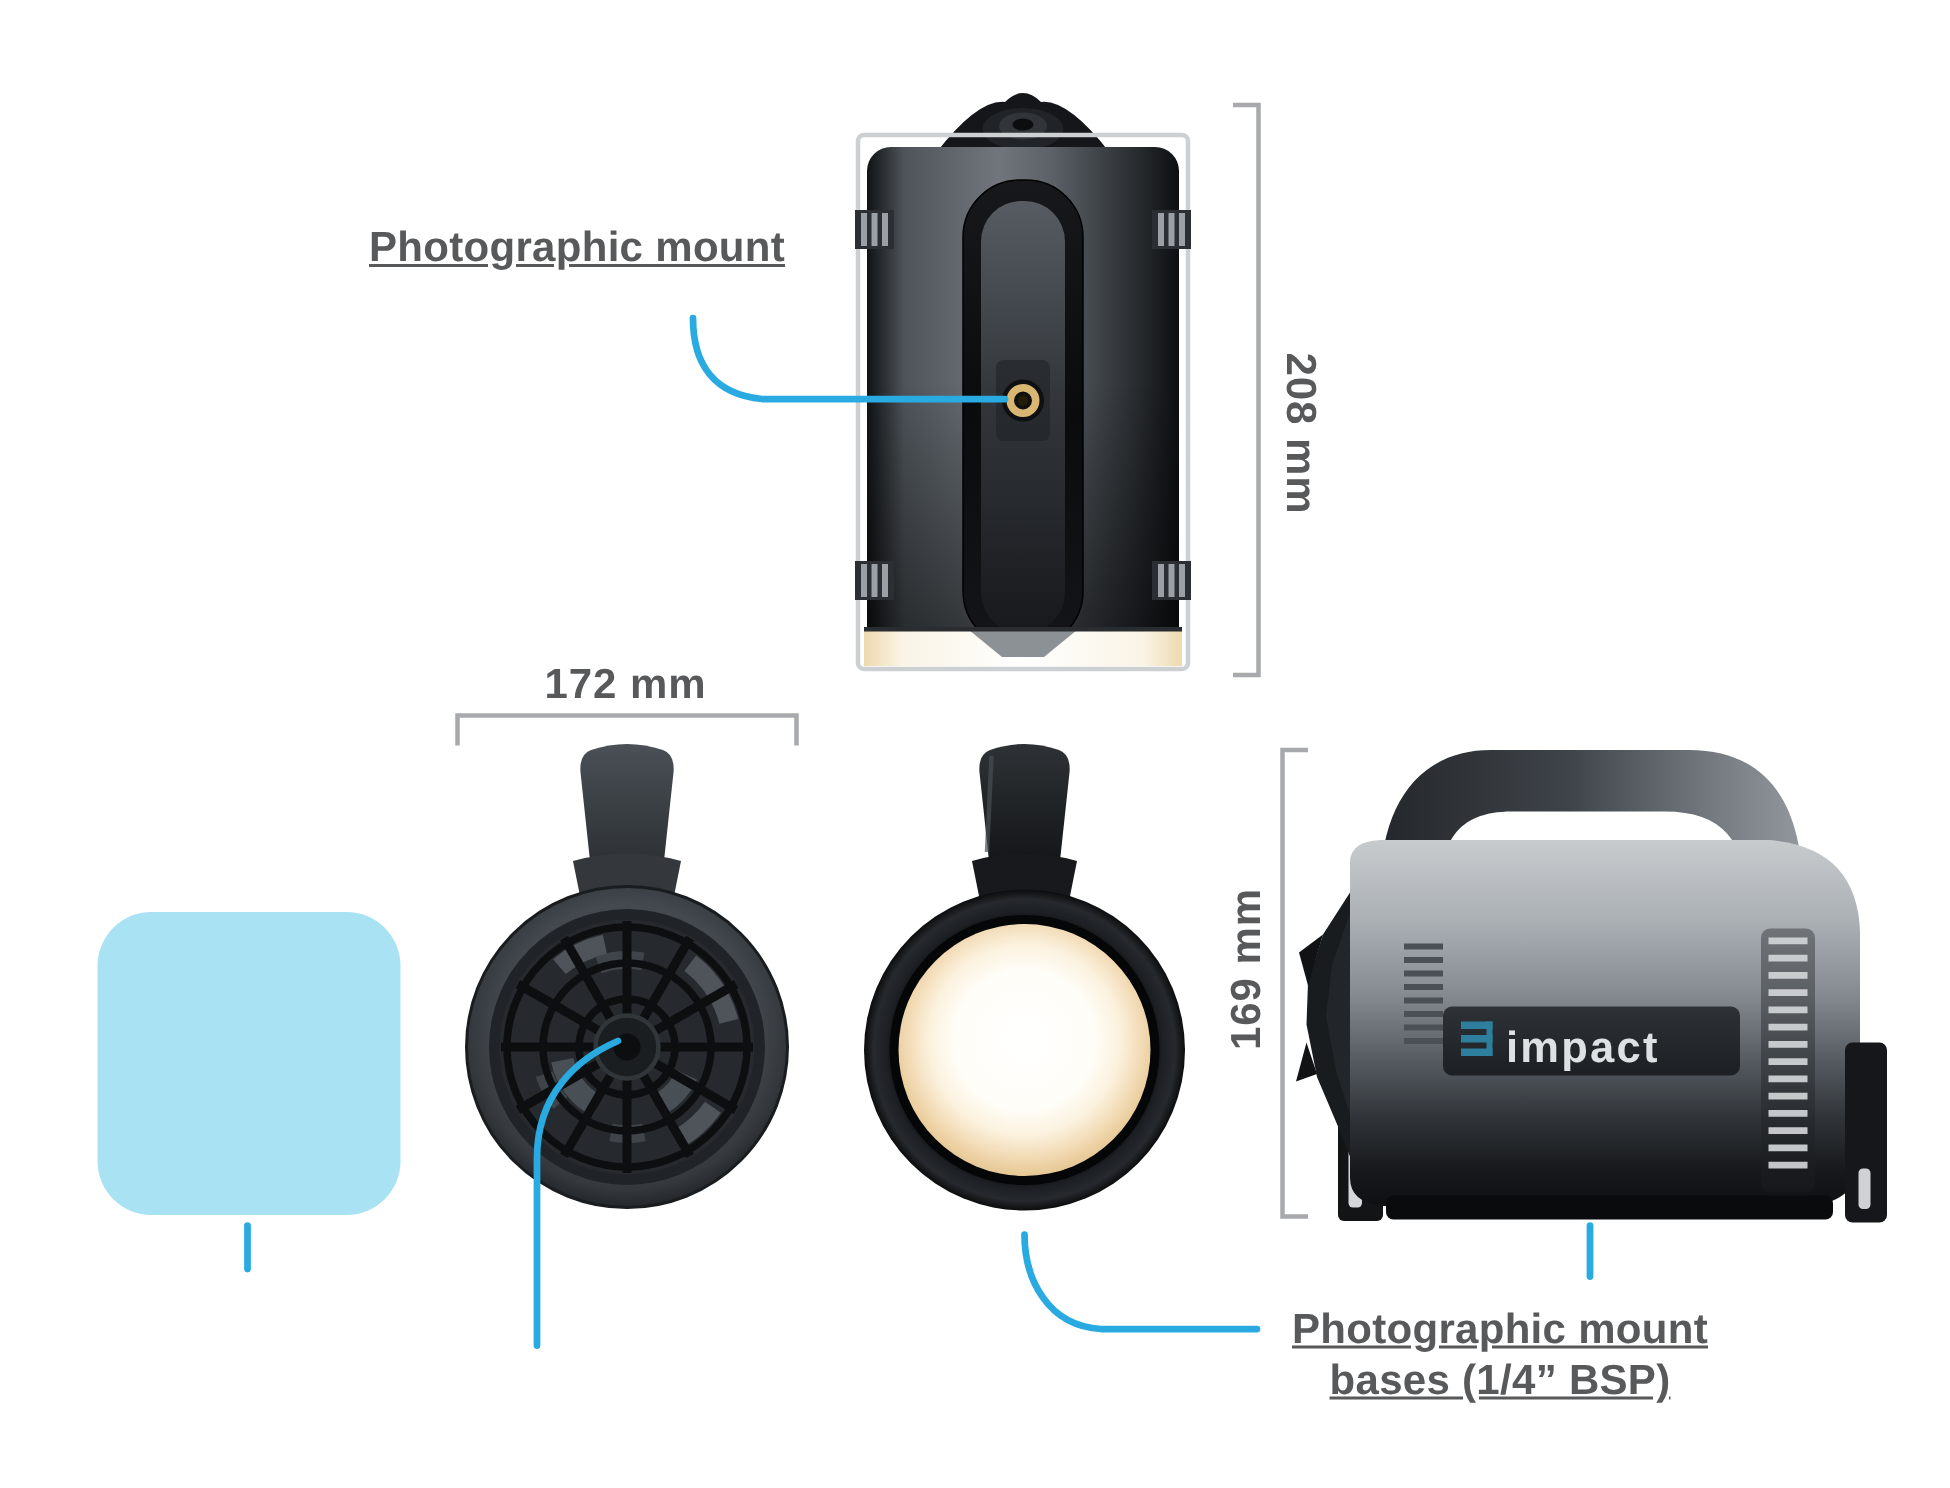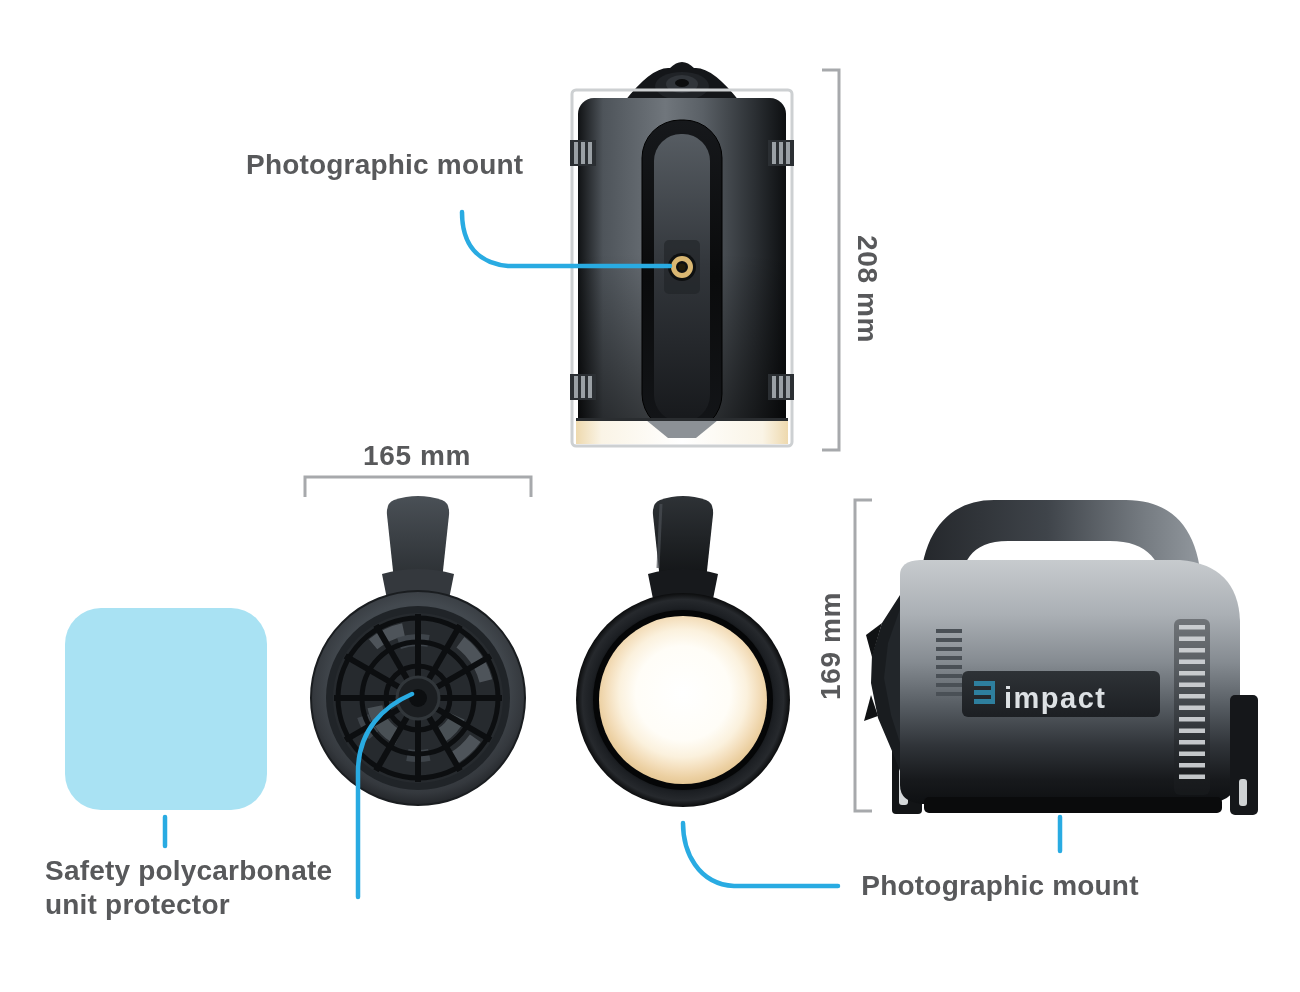--- a/index.html
+++ b/index.html
@@ -2,21 +2,21 @@
 <html><head>
 <meta charset="utf-8">
 <title>Diagram</title>
 <style>
   html,body{margin:0;padding:0;background:#ffffff;}
   .canvas{position:relative;width:1300px;height:992px;background:#ffffff;overflow:hidden;
           font-family:"Liberation Sans",sans-serif;}
   .abs{position:absolute;}
   svg{display:block;}
   .lbl{position:absolute;font-weight:700;font-size:28px;line-height:34px;color:#58595b;
-       letter-spacing:.2px;white-space:nowrap;}
+       letter-spacing:.2px;white-space:nowrap;text-decoration:underline;}
   .center-x{transform:translateX(-50%);text-align:center;}
   .dim{position:absolute;font-weight:700;font-size:28px;color:#58595b;letter-spacing:.6px;
        white-space:nowrap;transform:translate(-50%,-50%);}
   .dim.rot-cw{transform:translate(-50%,-50%) rotate(90deg);}
   .dim.rot-ccw{transform:translate(-50%,-50%) rotate(-90deg);}
   .protector{position:absolute;left:65px;top:608px;width:202px;height:202px;
              background:#a9e2f3;border-radius:36px;}
   .overlay{position:absolute;left:0;top:0;}
   .logo-text{font-family:"Liberation Sans",sans-serif;font-weight:700;}
 </style>
@@ -308,27 +308,24 @@
       <path d="M1060,817 L1060,851"></path>
     </g>
   </svg>
 
   <div class="lbl" style="left:246px;top:148px">
     <div>Photographic mount</div>
   </div>
 
   <div class="dim rot-cw" style="left:867px;top:289px">208 mm</div>
 
-  <div class="dim" style="left:417px;top:456px">165 mm</div>
+  <div class="dim" style="left:417px;top:456px">172 mm</div>
 
   <div class="dim rot-ccw" style="left:831px;top:646px">169 mm</div>
 
-  <div class="lbl" style="left:45px;top:854px">
-    <div>Safety polycarbonate</div>
-    <div>unit protector</div>
-  </div>
 
 
   <div class="lbl center-x" style="left:1000px;top:869px">
     <div>Photographic mount</div>
+    <div>bases (1/4” BSP)</div>
   </div>
 
 </div>
 
 </body></html>

